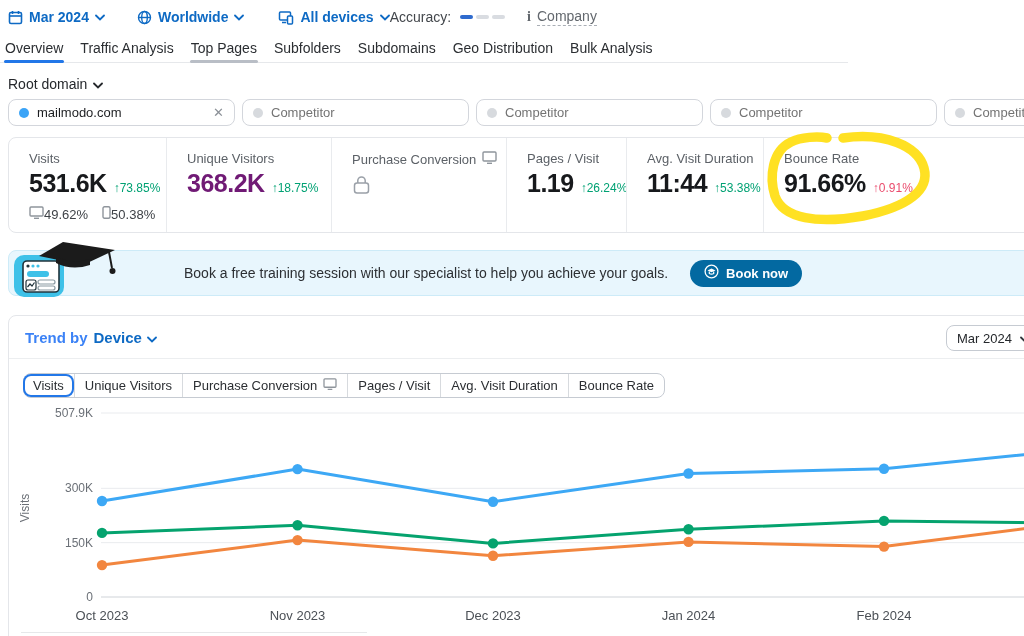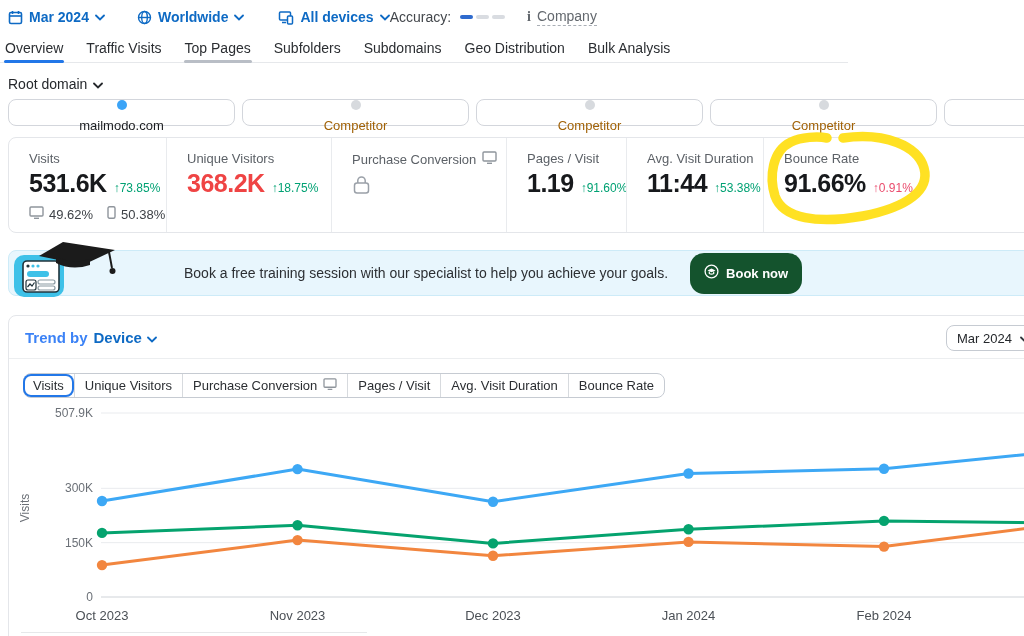--- a/index.html
+++ b/index.html
@@ -16,66 +16,66 @@
   .accuracy { display:flex; align-items:center; gap:5px; color:#43474c; font-size:14px; font-weight:400; }
   .acc-dots { display:flex; gap:3px; margin-left:4px; }
   .acc-dot { width:13px; height:4px; border-radius:2px; background:#d9dce1; }
   .acc-dot.on { background:#2f6bce; }
   .company { display:flex; align-items:center; gap:6px; color:#63686e; font-size:14px; }
   .company .info-i { font-style:normal; font-weight:700; font-family:"Liberation Serif",serif; }
   .company .comp-txt { border-bottom:1px dashed #a9aeb5; padding-bottom:1px; cursor:pointer; }
 
   
   .navtabs { position:absolute; top:38px; left:0; width:848px; height:25px;
-    display:flex; gap:21px; padding-left:4px; border-bottom:1px solid #e6e8eb; }
+    display:flex; gap:15px; padding-left:4px; border-bottom:1px solid #e6e8eb; }
   .navtab { font-size:14px; color:#2b2e32; padding:2px 1px 6px 1px; cursor:pointer;
     position:relative; white-space:nowrap; }
   .navtab .underline { position:absolute; left:0; right:0; bottom:-1px; height:3px; border-radius:2px; }
   .navtab.active .underline { background:#2277e8; }
   .navtab.hovered .underline { background:#b9bec6; }
 
   
   .rootdomain { position:absolute; top:76px; left:8px; display:flex; align-items:center; gap:6px;
     font-size:14px; color:#25282c; cursor:pointer; }
   .inputs-row { position:absolute; top:99px; left:8px; width:1200px; display:flex; gap:7px; }
   .dom-input { width:227px; height:27px; border:1px solid #d3d6dc; border-radius:8px; background:#fff;
-    display:flex; align-items:center; padding:0 10px; gap:8px; font-size:13px;flex-direction:column; }
+    display:flex; align-items:center; padding:0 10px; gap:8px; font-size:13px; }
   .dom-dot { width:10px; height:10px; border-radius:50%; flex:none; }
   .dom-main-txt { flex:1; color:#1c1e21; }
   .dom-clear { color:#8b9097; font-size:13px; cursor:pointer; }
-  .dom-ph { color:#a16207; }
+  .dom-ph { color:#737373; }
 
   
   .metrics-card { position:absolute; top:137px; left:8px; width:1104px; height:96px;
     border:1px solid #e4e6ea; border-radius:8px; background:#fff; display:flex; }
   .mcol { padding:13px 0 0 20px; }
   .mcol + .mcol { border-left:1px solid #e9ebee; }
   .mc-1{width:157px;} .mc-2{width:165px;} .mc-3{width:175px;} .mc-4{width:120px;} .mc-5{width:137px;} .mc-6{flex:1;}
   .m-label { font-size:13px; color:#5c6167; display:flex; align-items:center; gap:6px; white-space:nowrap; }
   .m-valrow { display:flex; align-items:baseline; gap:7px; margin-top:3px; }
   .m-value { font-size:25px; font-weight:700; color:#17191c; letter-spacing:-0.5px; }
-  .m-value.blue { color:#ef4444; }
+  .m-value.blue { color:#701a75; }
   .m-delta { font-size:12px; font-weight:400; color:#00a173; }
   .m-delta.red { color:#ea4c6d; }
   .m-sub { display:flex; align-items:center; gap:14px; margin-top:8px; font-size:13px; color:#3e4247; }
-  .m-subitem { display:flex; align-items:center; gap:5px; }
+  .m-subitem { display:flex; align-items:center; }
   .icon-gray { color:#8f959c; }
   .lockbox { margin-top:8px; color:#9aa0a8; }
 
   
   .marker-svg { position:absolute; top:125px; left:760px; width:190px; height:115px;
     pointer-events:none; z-index:5; }
 
   
   .banner { position:absolute; top:250px; left:8px; width:1104px; height:46px;
     background:#e8f6fd; border:1px solid #cdebf8; border-radius:8px;
     display:flex; align-items:center; padding-left:160px; }
   .banner-illu { position:absolute; left:2px; top:-12px; width:120px; height:60px; }
   .banner-text { font-size:14px; color:#2c2f33;margin-left:15px; }
-  .book-btn { margin-left:22px; height:41px; background:#14532d; color:#fff; border:none;
+  .book-btn { margin-left:22px; height:27px; background:#0369a1; color:#fff; border:none;
     border-radius:14px; font-size:13px; font-weight:700; padding:0 14px; display:flex;
     align-items:center; gap:7px; cursor:pointer; font-family:inherit; }
 
   
   .trend-card { position:absolute; top:315px; left:8px; width:1104px; height:420px;
     border:1px solid #e4e6ea; border-radius:8px 8px 0 0; background:#fff; overflow:hidden; }
   .trend-head { height:43px; border-bottom:1px solid #eceef0; display:flex; align-items:center;
     padding-left:16px; position:relative; }
   .trend-title { font-size:15px; font-weight:700; color:#3b82f6; }
   .trend-dd { margin-left:6px; display:flex; align-items:center; gap:5px; color:#0e6ac4;
@@ -153,21 +153,21 @@
     </span>
   </div>
   <div class="company tb-gap4">
     <span class="info-i">i</span>
     <span class="comp-txt">Company</span>
   </div>
 </div>
 
 <div class="navtabs">
   <div class="navtab active"><span>Overview</span><span class="underline"></span></div>
-  <div class="navtab"><span>Traffic Visits</span><span class="underline"></span></div>
+  <div class="navtab"><span>Traffic Analysis</span><span class="underline"></span></div>
   <div class="navtab hovered"><span>Top Pages</span><span class="underline"></span></div>
   <div class="navtab"><span>Subfolders</span><span class="underline"></span></div>
   <div class="navtab"><span>Subdomains</span><span class="underline"></span></div>
   <div class="navtab"><span>Geo Distribution</span><span class="underline"></span></div>
   <div class="navtab"><span>Bulk Analysis</span><span class="underline"></span></div>
 </div>
 
 <div class="rootdomain">
   <span>Root domain</span>
   <span>
@@ -252,21 +252,21 @@
         <rect x="2.5" y="8" width="14" height="10" rx="2.5"></rect>
           <path d="M5.8 8 V5.6 a3.7 3.7 0 0 1 7.4 0 V8"></path>
         </svg>
     </div>
   </div>
 
   <div class="mcol mc-4">
     <div class="m-label">Pages / Visit</div>
     <div class="m-valrow">
       <span class="m-value">1.19</span>
-      <span class="m-delta">↑91.60%</span>
+      <span class="m-delta">↑26.24%</span>
     </div>
   </div>
 
   <div class="mcol mc-5">
     <div class="m-label">Avg. Visit Duration</div>
     <div class="m-valrow">
       <span class="m-value">11:44</span>
       <span class="m-delta">↑53.38%</span>
     </div>
   </div>

